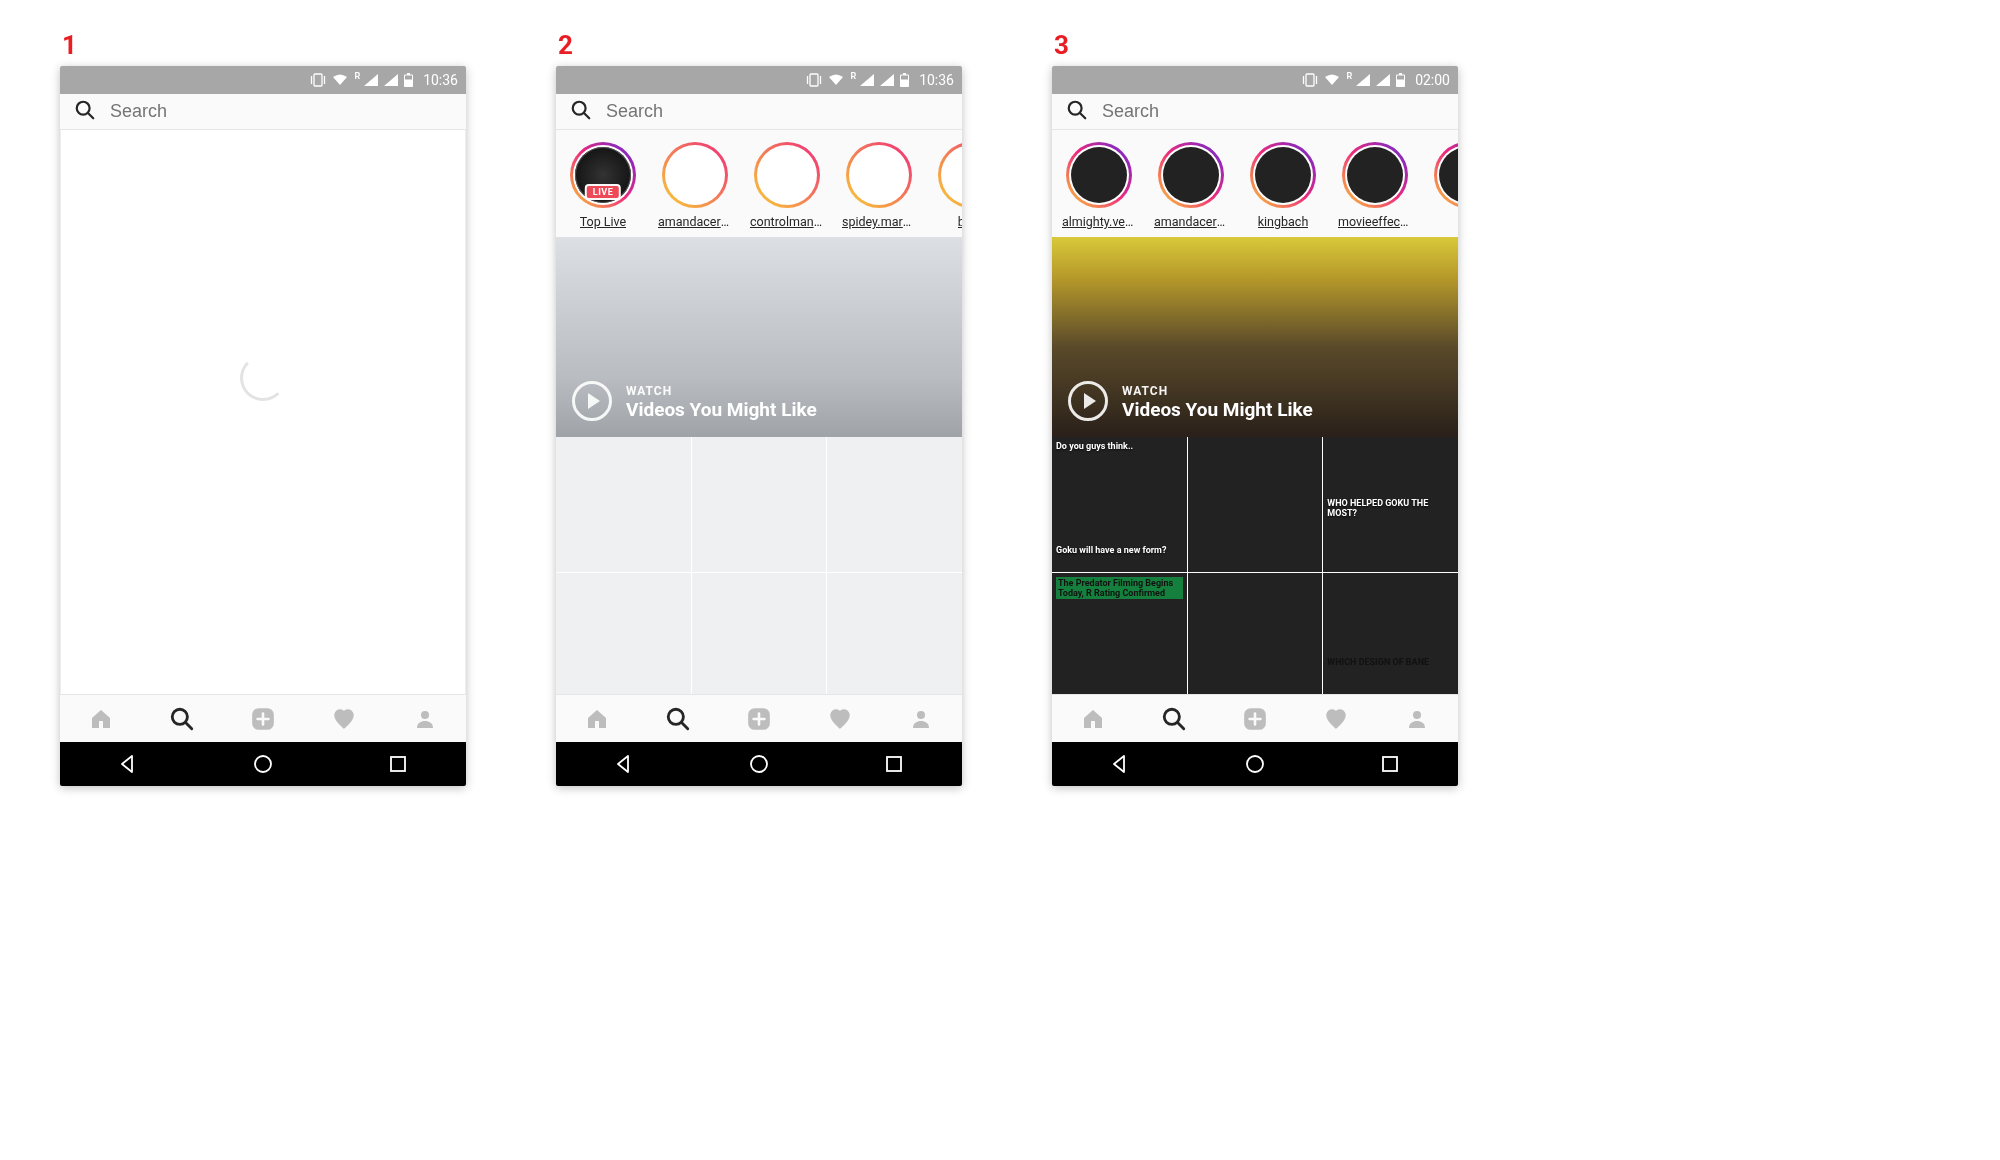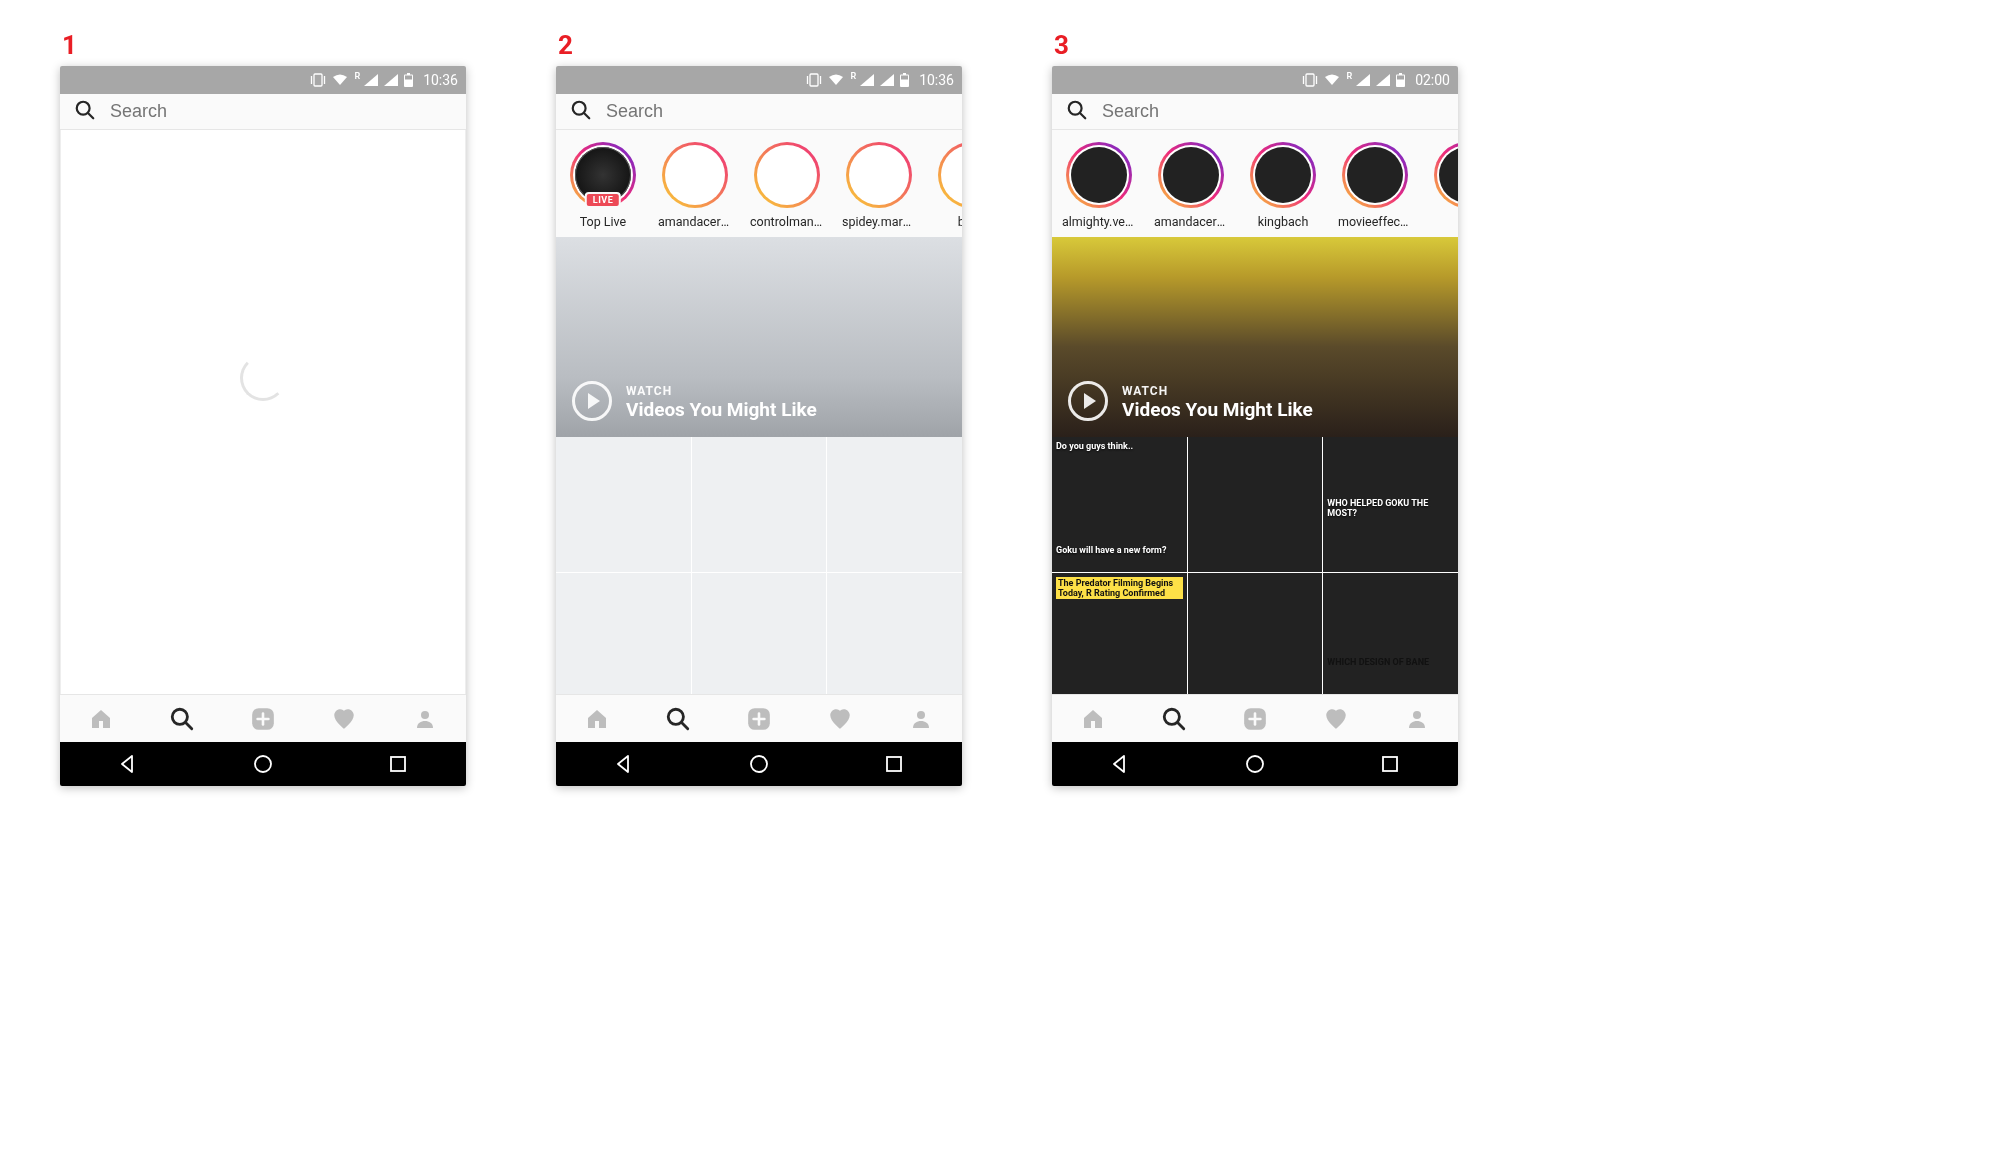--- a/index.html
+++ b/index.html
@@ -117,25 +117,25 @@
     border-radius:50%;
     background:#fff;
     display:flex; align-items:center; justify-content:center;
     overflow:hidden;
   }
   .story.empty .inner { background:#fff; }
   .story .avatar {
     width:56px; height:56px; border-radius:50%;
     background:#222;
   }
-  .story .uname { white-space:nowrap; overflow:hidden; text-overflow:ellipsis; max-width:74px; }
+  .story .uname { white-space:nowrap; overflow:hidden; text-overflow:ellipsis; max-width:74px; text-decoration:underline;}
   .story.live .avatar { background: radial-gradient(circle at 50% 50%, #333 0%, #111 80%); box-shadow: inset 0 0 0 1px #555;}
   .story.live { position:relative; }
   .live-badge {
-    position:absolute; top:50px; left:50%; transform:translateX(-50%);
+    position:absolute; top:42px; left:50%; transform:translateX(-50%);
     background:#ed4956; color:#fff; font-size:9px; font-weight:700;
     padding:1px 6px; border-radius:4px; letter-spacing:0.5px;
     border:2px solid #fafafa;
   }
   
   .av-a{background:radial-gradient(circle at 50% 30%, #35e1ff 0 40%, #0a3b55 42% 100%);}
   .av-b{background:#eaeaea; display:flex;align-items:center;justify-content:center;color:#888;font-size:9px;}
   .av-c{background:linear-gradient(180deg,#caa27a,#6b4a33);}
   .av-d{background:linear-gradient(135deg,#8b6b4a,#3a2a1a);}
   .av-e{background:linear-gradient(135deg,#3aa0ff,#1a4a8a);}
@@ -184,21 +184,21 @@
   .t5{background:linear-gradient(180deg,#f6e7b0 0 60%, #b0894a 60% 100%);}
   .t6{background:linear-gradient(180deg,#cfd3e0 0 50%, #6a6f85 50% 100%);}
   .grid .cell { position:relative; overflow:hidden; }
   .thumb-cap {
     position:absolute; left:4px; right:4px;
     font-size:9px; font-weight:700; color:#fff;
     text-shadow:0 1px 2px rgba(0,0,0,0.8);
   }
   .cap-top { top:4px; }
   .cap-bot { bottom:17px; }
-  .cap-dark { color:#111; text-shadow:none; background:#fde047; padding:1px 2px; display:inline-block; }
+  .cap-dark { color:#111; text-shadow:none; background:#15803d; padding:1px 2px; display:inline-block; }
 
   
   .tabbar {
     height: 48px;
     background:#fafafa;
     border-top:1px solid #e6e6e6;
     display:flex;
   }
   .tab {
     flex:1; display:flex; align-items:center; justify-content:center;

